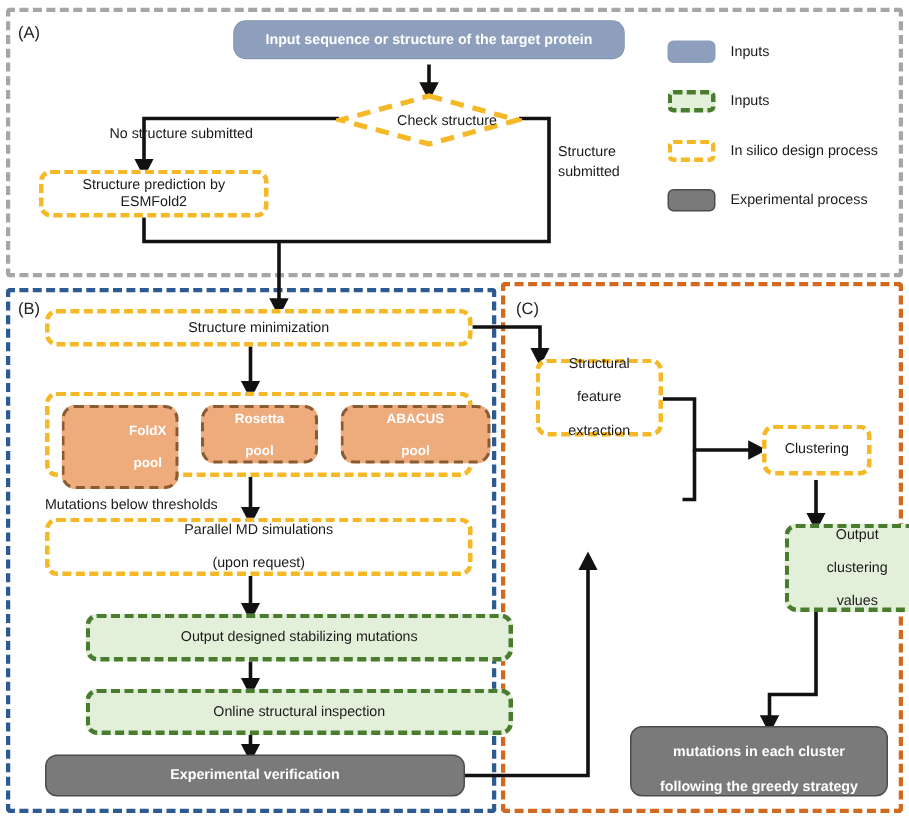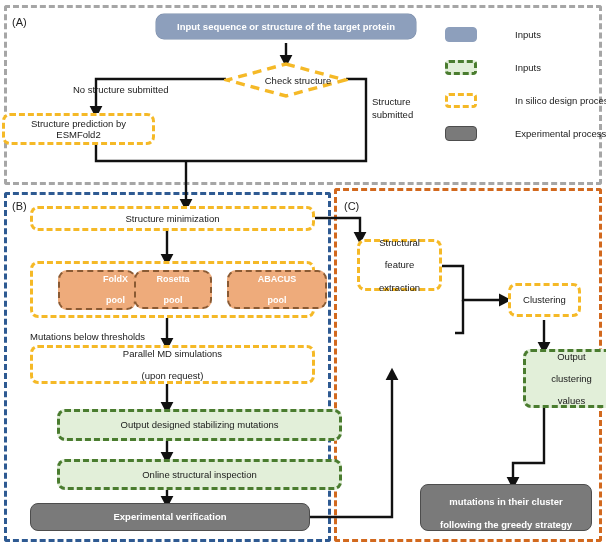--- a/index.html
+++ b/index.html
@@ -40,21 +40,21 @@
   .diamond .dshape{position:absolute;left:0;top:0;width:100%;height:100%;}
   .diamond .dtext{position:absolute;left:12px;top:0;width:100%;height:100%;
                   display:flex;align-items:center;justify-content:center;
                   font-size:9.5px;color:#1a1a1a;}
 
   
   .ftext{position:absolute;font-size:9.5px;color:#1a1a1a;line-height:1.2;}
 
   
   .legend{position:absolute;left:445px;top:18px;width:150px;}
-  .legend-row{display:flex;align-items:center;height:33px;gap:28px;}
+  .legend-row{display:flex;align-items:center;height:33px;}
   .sw{width:32px;height:15px;border-radius:4px;flex:0 0 32px;margin-right:10px;
       box-sizing:border-box;}
   .sw-input{background:#8d9fbc;border:1px solid #8d9fbc;}
   .sw-output{background:#e2efd9;border:3px dashed #4a7c2f;}
   .sw-silico{background:#ffffff;border:3px dashed #f5b927;}
   .sw-exp{background:#7a7a7a;border:1.5px solid #4d4d4d;}
   .legend-label{font-size:9.5px;color:#1a1a1a;white-space:nowrap;}
 
   
   #wires{position:absolute;left:0;top:0;width:606px;height:545px;
@@ -126,31 +126,31 @@
       <polygon points="62,2 121,18 62,34 3,18" fill="#ffffff" stroke="#f5b927" stroke-width="3.4" stroke-dasharray="9,6"></polygon>
     </svg>
     <div class="dtext">Check structure</div>
   </div>
 
   <div class="ftext" style="left:73px;top:84px;">No structure submitted</div>
 
   <div class="ftext" style="left:372px;top:96px;width:58px;">Structure</div>
   <div class="ftext" style="left:372px;top:109px;width:58px;">submitted</div>
 
-  <div class="node n-silico" style="left:2px;top:113px;width:153px;height:32px;">
+  <div class="node n-silico" style="left:26px;top:113px;width:153px;height:32px;">
     <span>Structure prediction by ESMFold2</span>
   </div>
 
   <div class="node n-silico" style="left:30px;top:206px;width:285px;height:25px;">
     <span>Structure minimization</span>
   </div>
 
   <div class="node n-silico" style="left:30px;top:261px;width:285px;height:57px;"></div>
 
-  <div class="node n-pool" style="left:58px;top:270px;width:78px;height:40px;padding-left:37px;">
+  <div class="node n-pool" style="left:41px;top:270px;width:78px;height:56px;padding-left:37px;">
     <span><span>FoldX</span><br><span>pool</span></span>
   </div>
   <div class="node n-pool" style="left:134px;top:270px;width:78px;height:39px;">
     <span><span>Rosetta</span><br><span>pool</span></span>
   </div>
   <div class="node n-pool" style="left:227px;top:270px;width:100px;height:39px;">
     <span><span>ABACUS</span><br><span>pool</span></span>
   </div>
 
   <div class="ftext" style="left:30px;top:331px;">Mutations below thresholds</div>
@@ -178,21 +178,21 @@
 
   <div class="node n-silico" style="left:508px;top:283px;width:73px;height:34px;">
     <span>Clustering</span>
   </div>
 
   <div class="node n-output" style="left:496px;top:349px;width:97px;height:59px;">
     <span><span>Output</span><br><span>clustering</span><br><span>values</span></span>
   </div>
 
   <div class="node n-exp" style="left:420px;top:484px;width:172px;height:47px;">
-    <span><br><span>mutations in their cluster</span><br><span>following the greedy strategy</span></span>
+    <span><br><span>mutations in each cluster</span><br><span>following the greedy strategy</span></span>
   </div>
 
   <div class="legend">
     <div class="legend-row">
       <div class="sw sw-input"></div>
       <div class="legend-label">Inputs</div>
     </div>
     <div class="legend-row">
       <div class="sw sw-output"></div>
       <div class="legend-label">Inputs</div>

